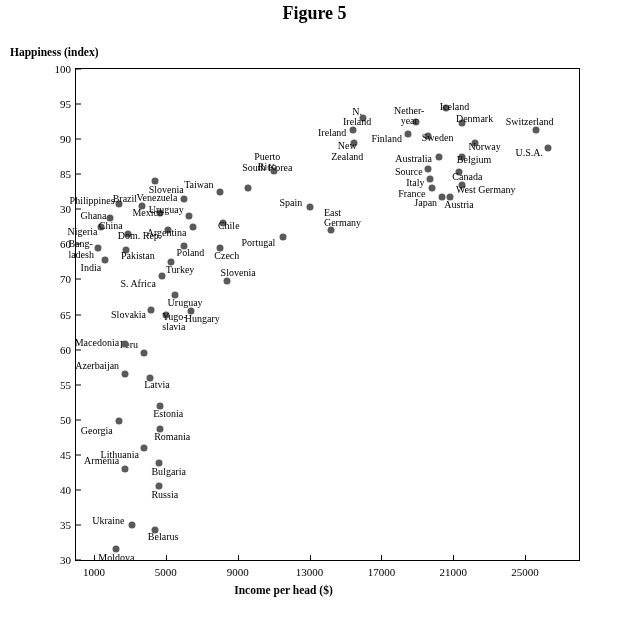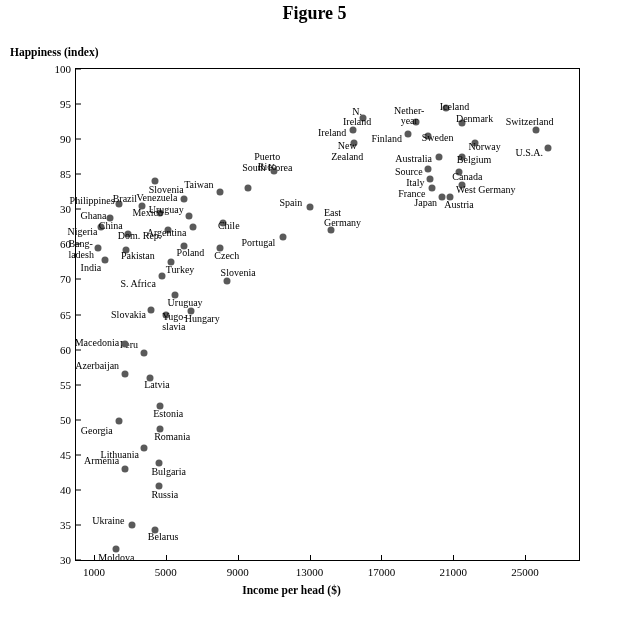--- a/index.html
+++ b/index.html
@@ -32,21 +32,21 @@
   }
   .ylabel {
     position: absolute;
     left: 10px;
     top: 46px;
     font-weight: bold;
     font-size: 11.5px;
   }
   .xlabel {
     position: absolute;
-    left: 16px;
+    left: 8px;
     top: 584px;
     width: 551px;
     text-align: center;
     font-weight: bold;
     font-size: 11.5px;
   }
   .source {
     position: absolute;
     left: 0;
     top: 608px;

